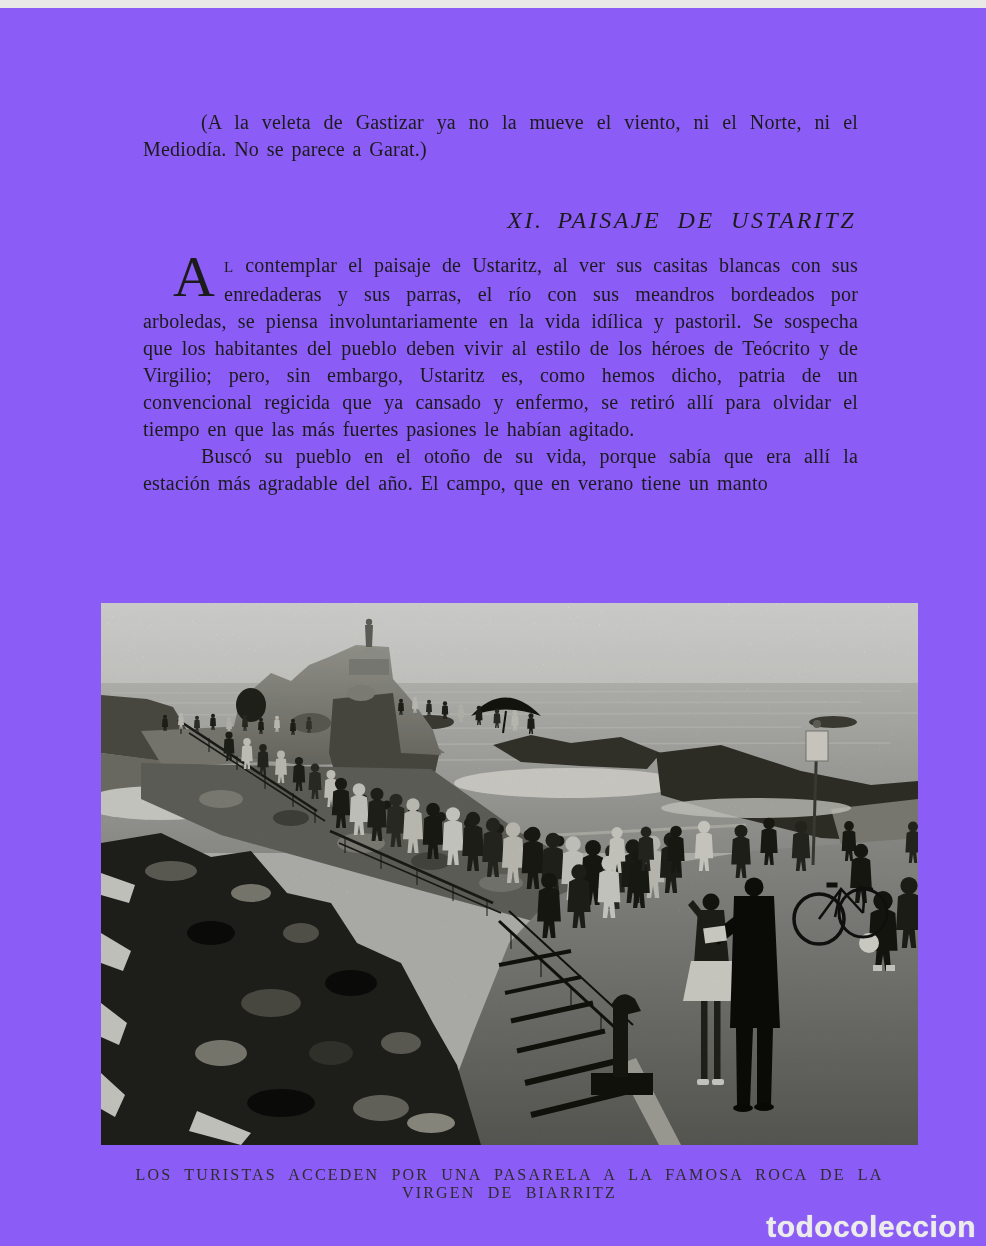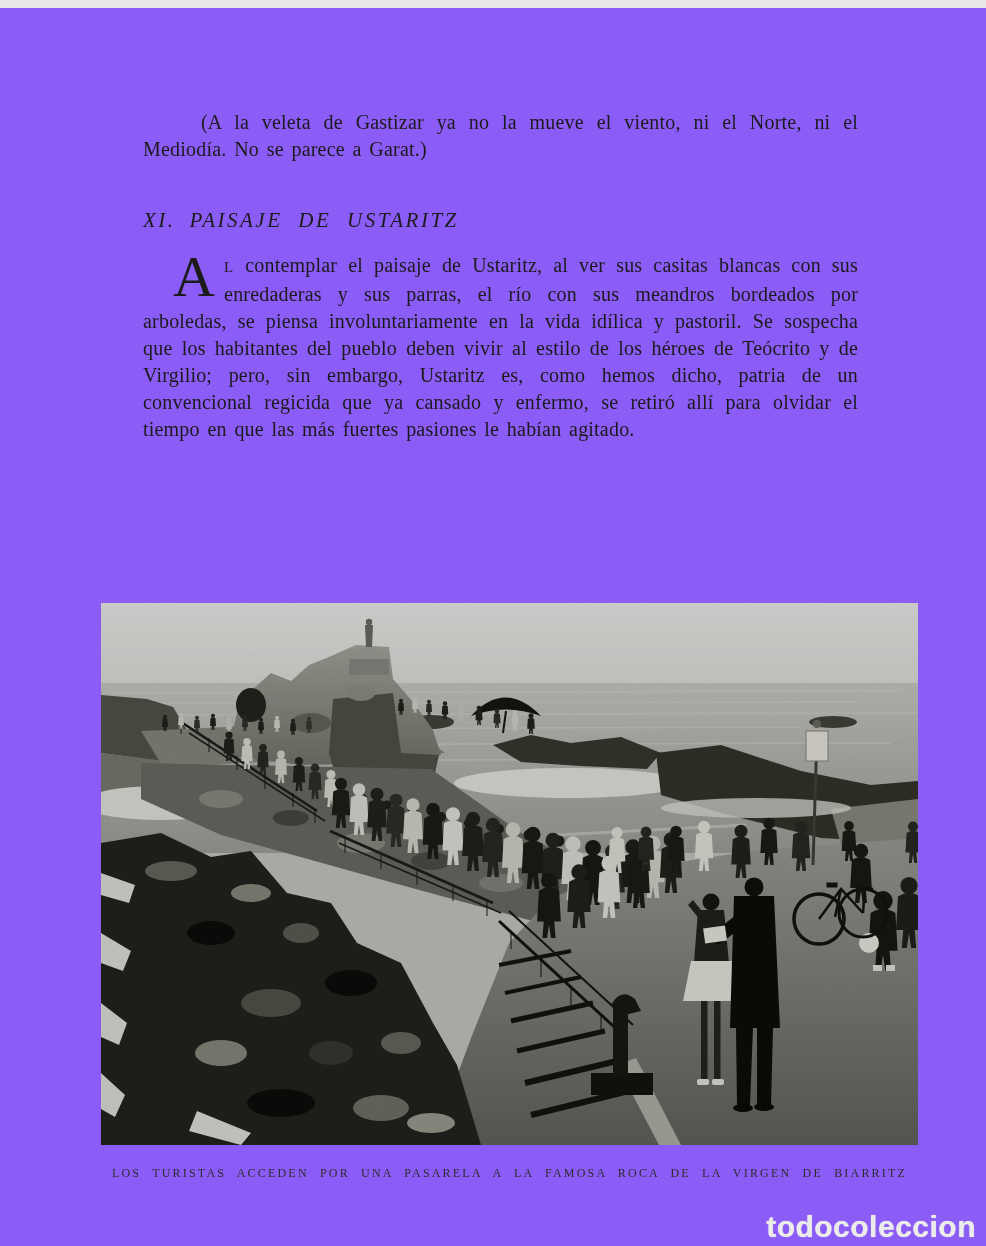--- a/index.html
+++ b/index.html
@@ -8,38 +8,38 @@
     background:#8b5cf6;overflow:hidden;
     font-family:"Liberation Serif","DejaVu Serif",serif;color:#1b1b1b;
   }
   .text-block{
     position:absolute;left:143px;top:101px;width:715px;
     font-size:20px;line-height:27px;text-align:justify;
     letter-spacing:0.2px;word-spacing:2.5px;
   }
   .para{margin:0;text-indent:58px;}
   .section-heading{
-    margin:44px 2px 18px 0;font-style:italic;
-    font-size:21px;letter-spacing:2.5px;word-spacing:8px;text-indent:0;
+    margin:44px 2px 18px 0;text-align:right;font-style:italic;
+    font-size:24px;letter-spacing:2.5px;word-spacing:8px;text-indent:0;
   }
   .heading-number{margin-right:14px;}
   .para-dropcap{margin:0;text-indent:0;}
   .dropcap{
     float:left;font-size:58px;line-height:46px;height:50px;
     padding:2px 9px 0 30px;font-style:normal;
   }
   .smallcap{font-size:15px;letter-spacing:1px;}
   .photo{
     position:absolute;left:101px;top:595px;width:817px;height:542px;
     background:#c9c9c5;overflow:hidden;
   }
   .photo svg{display:block;}
   .photo-caption{
     position:absolute;left:101px;top:1158px;width:817px;
-    text-align:center;font-size:12px;letter-spacing:2.2px;word-spacing:6px;
+    text-align:center;font-size:16px;letter-spacing:2.2px;word-spacing:6px;
     color:#2d2d2b;
   }
   .watermark{
     position:absolute;right:10px;top:1202px;
     font-family:"Liberation Sans","DejaVu Sans",sans-serif;
     font-weight:bold;font-size:30px;letter-spacing:0.5px;color:#ececea;
     text-shadow:0 0 1px #f2f2f0;
   }
 </style>
 </head>
@@ -47,20 +47,21 @@
 
 <div class="page">
 
   <div class="text-block">
     <p class="para">(A la veleta de Gastizar ya no la mueve el viento, ni el Norte, ni el Mediodía. No se parece a Garat.)</p>
 
     <p class="para section-heading"><span class="heading-number">XI.</span><span>PAISAJE DE USTARITZ</span></p>
 
     <p class="para para-dropcap"><span class="dropcap">A</span><span class="smallcap">L</span><span> contemplar el paisaje de Ustaritz, al ver sus casitas blancas con sus enredaderas y sus parras, el río con sus meandros bordeados por arboledas, se piensa involuntariamente en la vida idílica y pastoril. Se sospecha que los habitantes del pueblo deben vivir al estilo de los héroes de Teócrito y de Virgilio; pero, sin embargo, Ustaritz es, como hemos dicho, patria de un convencional regicida que ya cansado y enfermo, se retiró allí para olvidar el tiempo en que las más fuertes pasiones le habían agitado.</span></p>
 
+    <p class="para">Buscó su pueblo en el otoño de su vida, porque sabía que era allí la estación más agradable del año. El campo, que en verano tiene un manto</p>
   </div>
 
   <div class="photo">
     <svg width="817" height="542" viewBox="0 0 817 542" xmlns="http://www.w3.org/2000/svg">
       <defs>
         <linearGradient id="sky" x1="0" y1="0" x2="0" y2="1">
           <stop offset="0" stop-color="#f1f1ef"></stop>
             <stop offset="1" stop-color="#e2e2de"></stop>
         </linearGradient>
         <linearGradient id="sea" x1="0" y1="0" x2="0" y2="1">

